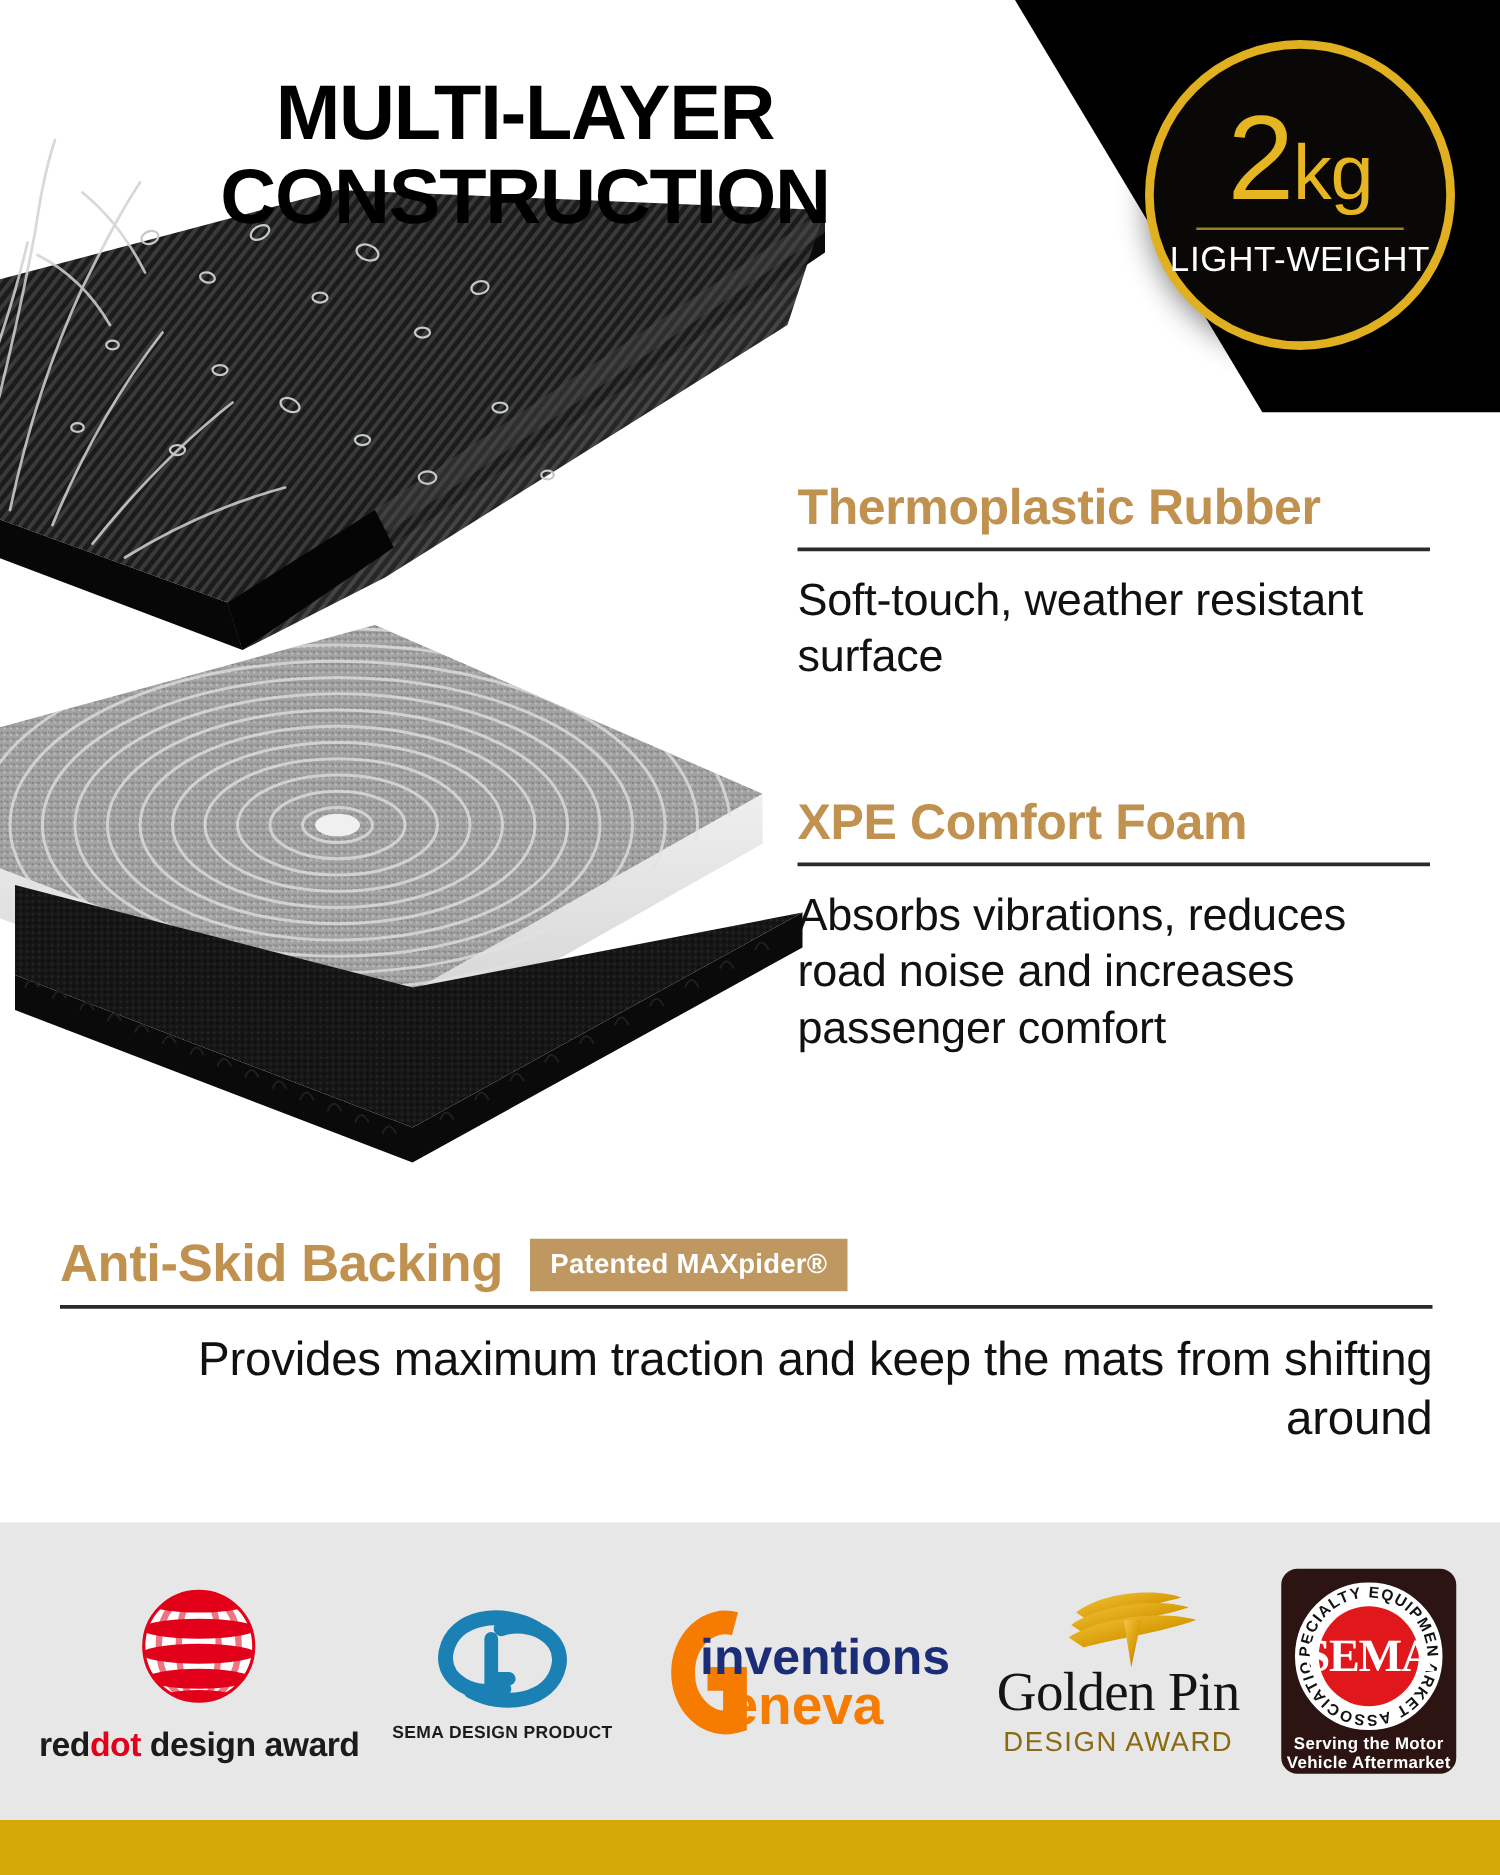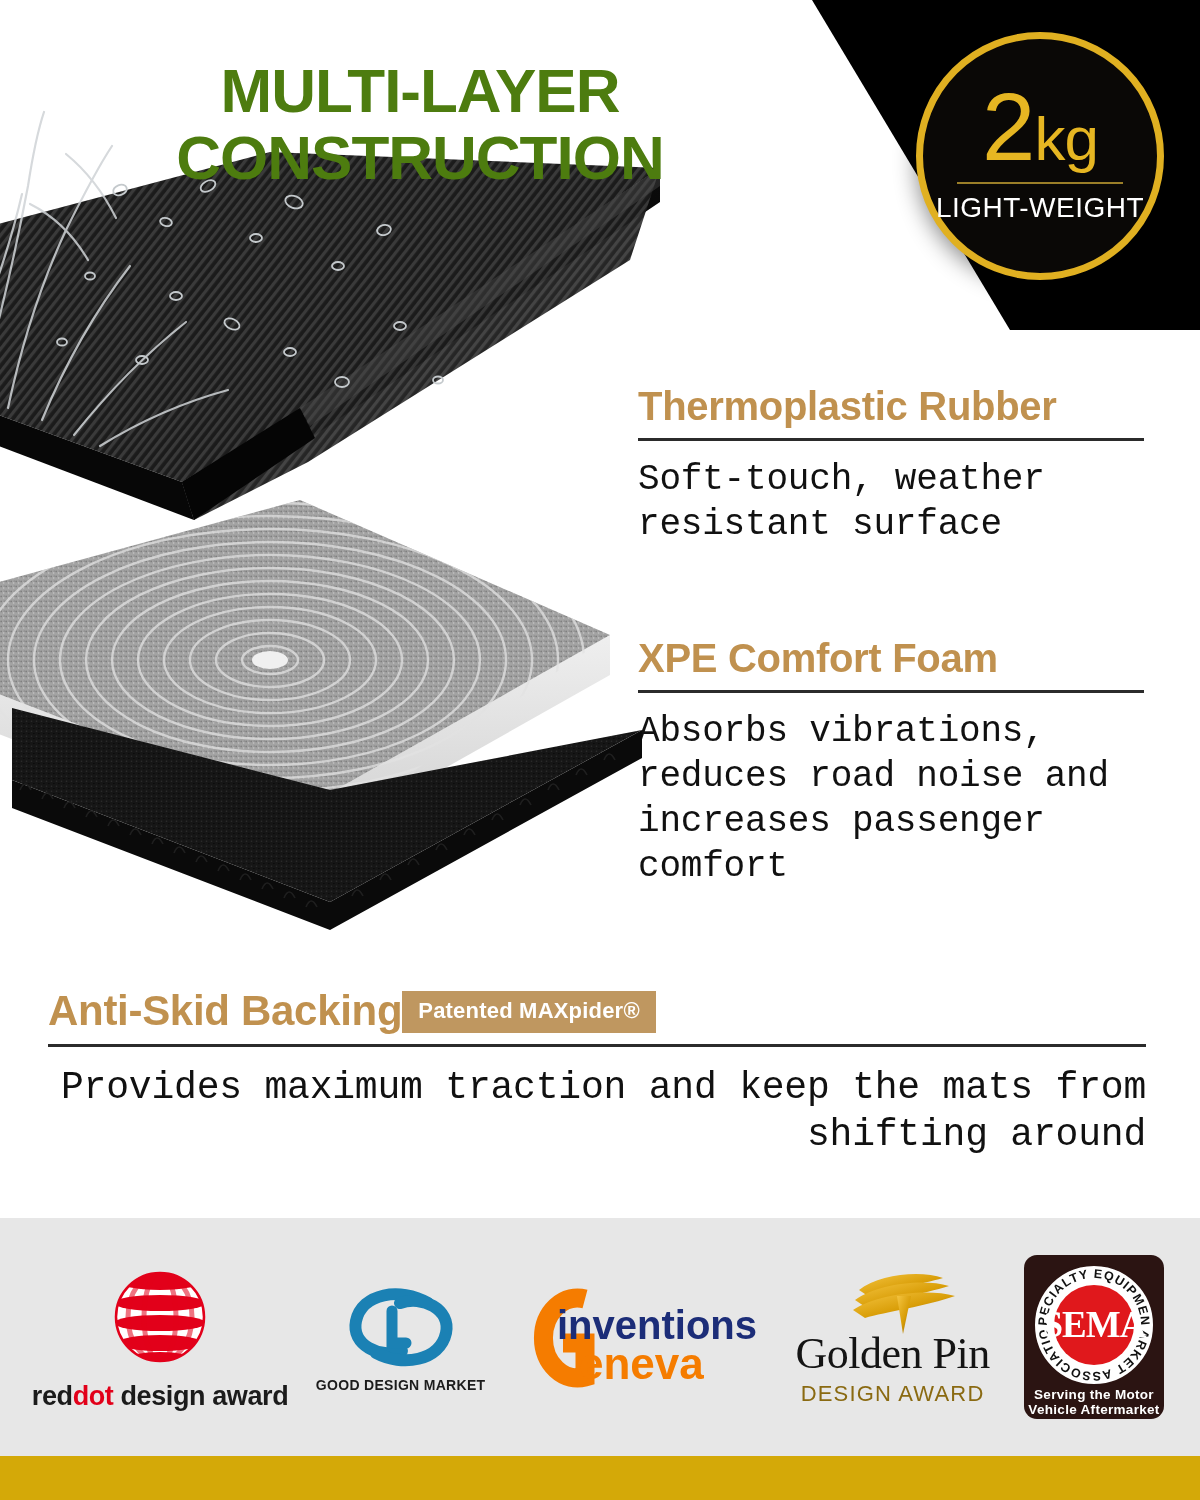--- a/index.html
+++ b/index.html
@@ -41,21 +41,21 @@
   }
   .weight-label{
     color:#ffffff;font-size:28px;letter-spacing:.5px;font-weight:400;
   }
 
   
   .title{
     position:absolute;left:0;top:58px;width:840px;
     text-align:center;
     z-index:3;
-    color:#4d7c0f;
+    color:#000000;
     font-size:62px;font-weight:bold;line-height:1.08;
     letter-spacing:-1px;
   }
 
   
   .product{
     position:absolute;left:-30px;top:90px;width:700px;height:880px;
     z-index:2;
   }
 
@@ -66,29 +66,28 @@
     font-size:40px;font-weight:bold;line-height:1.1;
     letter-spacing:-.3px;
     white-space:nowrap;
   }
   .f-rule{height:3px;background:#2b2b2b;margin-top:10px;}
   .feature .f-body{
     color:#111111;
     font-size:36px;font-weight:400;line-height:1.25;
     margin-top:16px;
     letter-spacing:-.2px;
-    font-family:Liberation Mono, monospace;
   }
 
   #feature-1{left:638px;top:384px;width:506px;}
   #feature-2{left:638px;top:636px;width:506px;}
 
   
   #feature-3{left:48px;top:988px;width:1098px;}
-  #feature-3 .f-headrow{display:flex;align-items:center;}
+  #feature-3 .f-headrow{display:flex;align-items:center;gap:22px;}
   #feature-3 .f-head{font-size:42px;}
   .patent-badge{
     background:#BF9760;color:#ffffff;
     font-size:22px;font-weight:bold;
     padding:7px 16px 9px 16px;
     letter-spacing:.2px;
     white-space:nowrap;
     position:relative;top:1px;text-align:right;
   }
   #feature-3 .f-body{font-size:38px;line-height:1.22;margin-top:18px;text-align:right;}
@@ -329,21 +328,21 @@
     </div>
 
     <div class="logo">
       <svg width="130" height="92" viewBox="0 0 130 92">
         <g fill="none" stroke="#1B81B4" stroke-width="12" stroke-linecap="round">
           <path d="M 92 22 C 64 6 26 12 20 40 C 15 64 44 78 66 70"></path>
           <path d="M 40 72 C 66 86 104 80 110 52 C 115 28 86 14 64 22"></path>
         </g>
         <path d="M 56 30 L 56 62 L 70 62" fill="none" stroke="#1B81B4" stroke-width="11" stroke-linecap="round"></path>
       </svg>
-      <div class="gd-text">GOOD DESIGN MARKET</div>
+      <div class="gd-text">SEMA DESIGN PRODUCT</div>
     </div>
 
     <div class="logo">
       <svg width="252" height="104" viewBox="0 0 252 104">
         <path d="M 72 14 A 34 40 0 1 0 72 92 L 72 58 L 50 58" fill="none" stroke="#F57C00" stroke-width="19" stroke-linecap="butt"></path>
         <text x="44" y="54" font-family="Liberation Sans, sans-serif" font-size="40" font-weight="bold" fill="#1C2D78">inventions</text>
         <text x="66" y="94" font-family="Liberation Sans, sans-serif" font-size="44" font-weight="bold" fill="#F57C00">eneva</text>
       </svg>
     </div>
 

